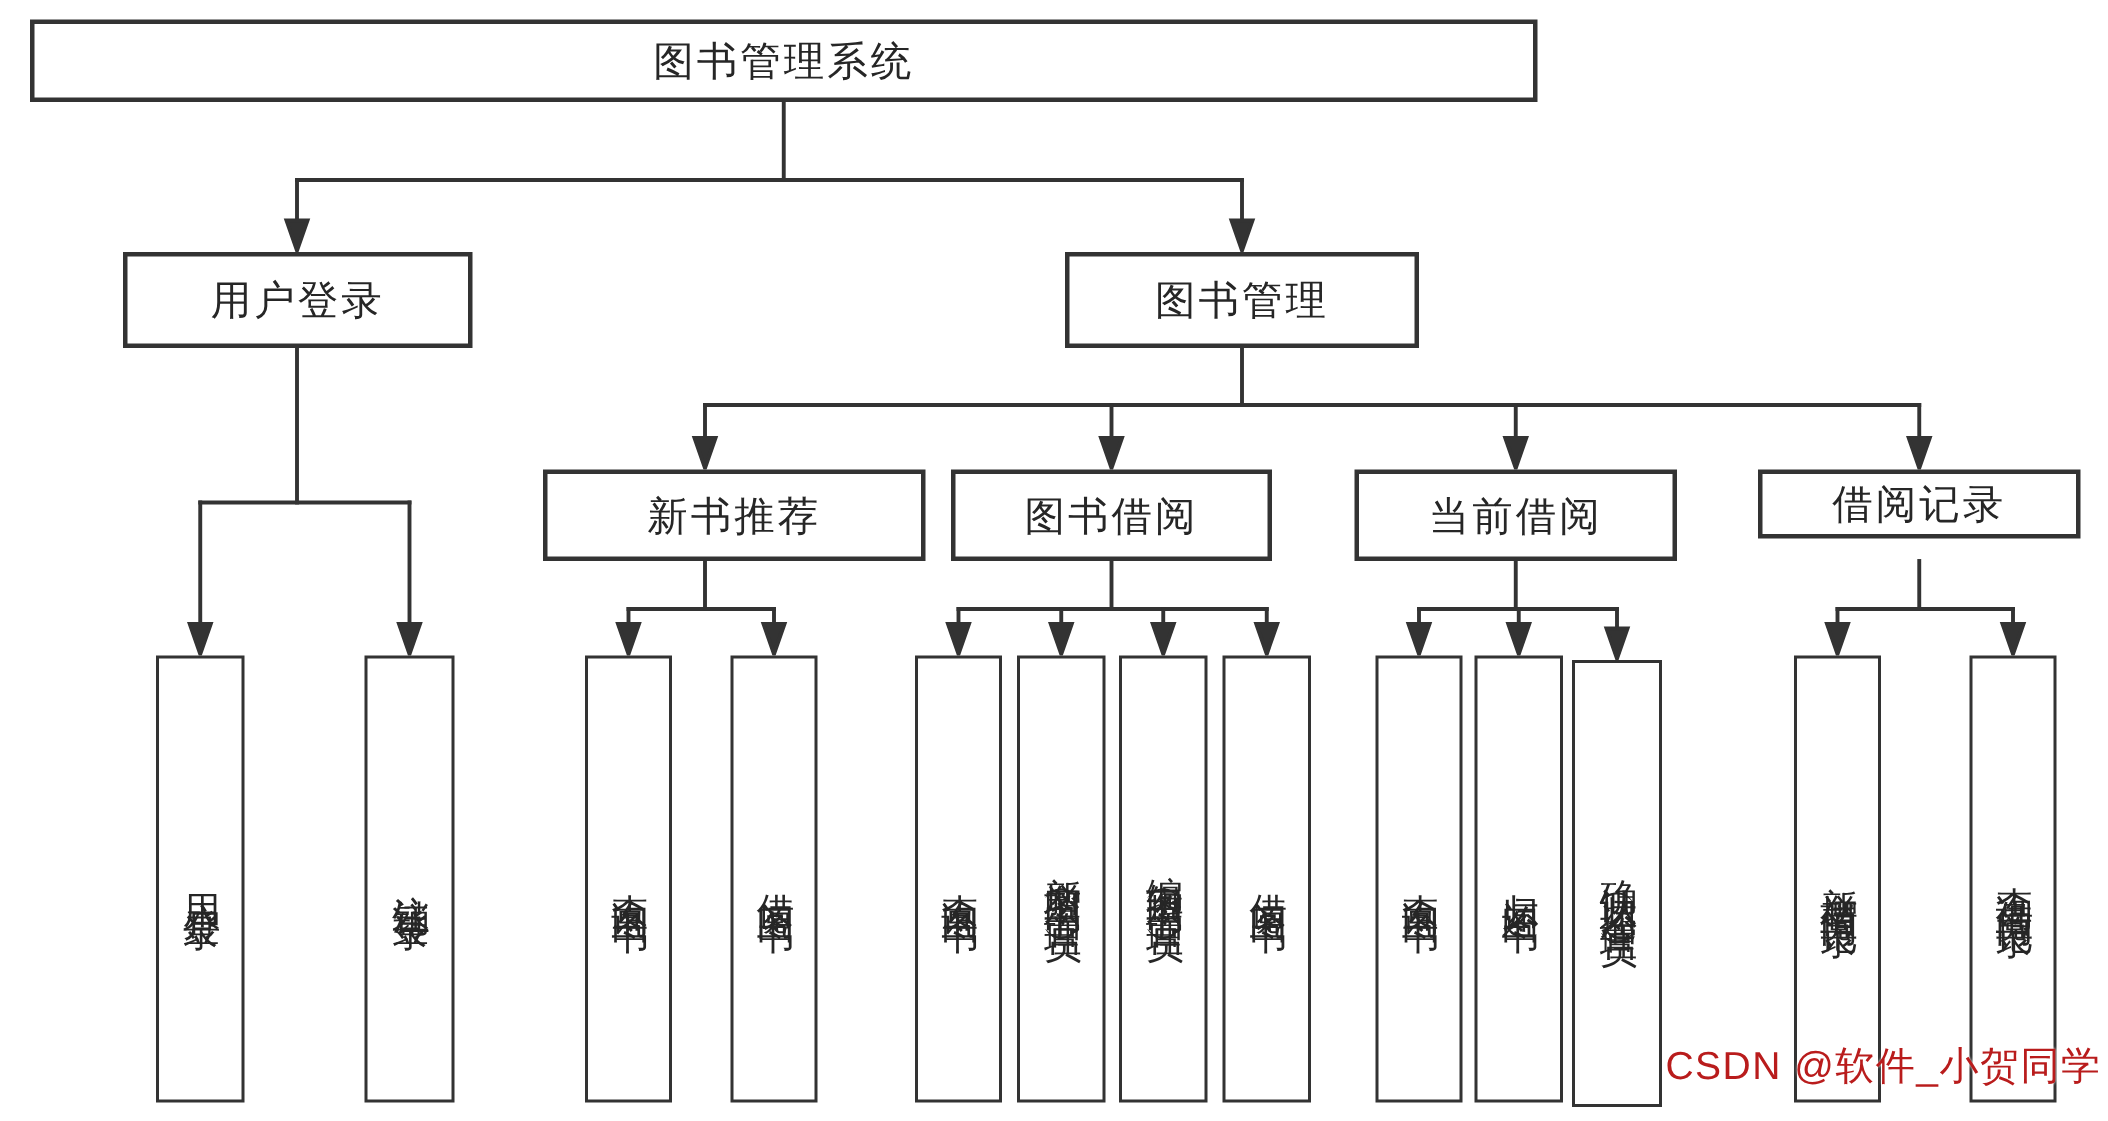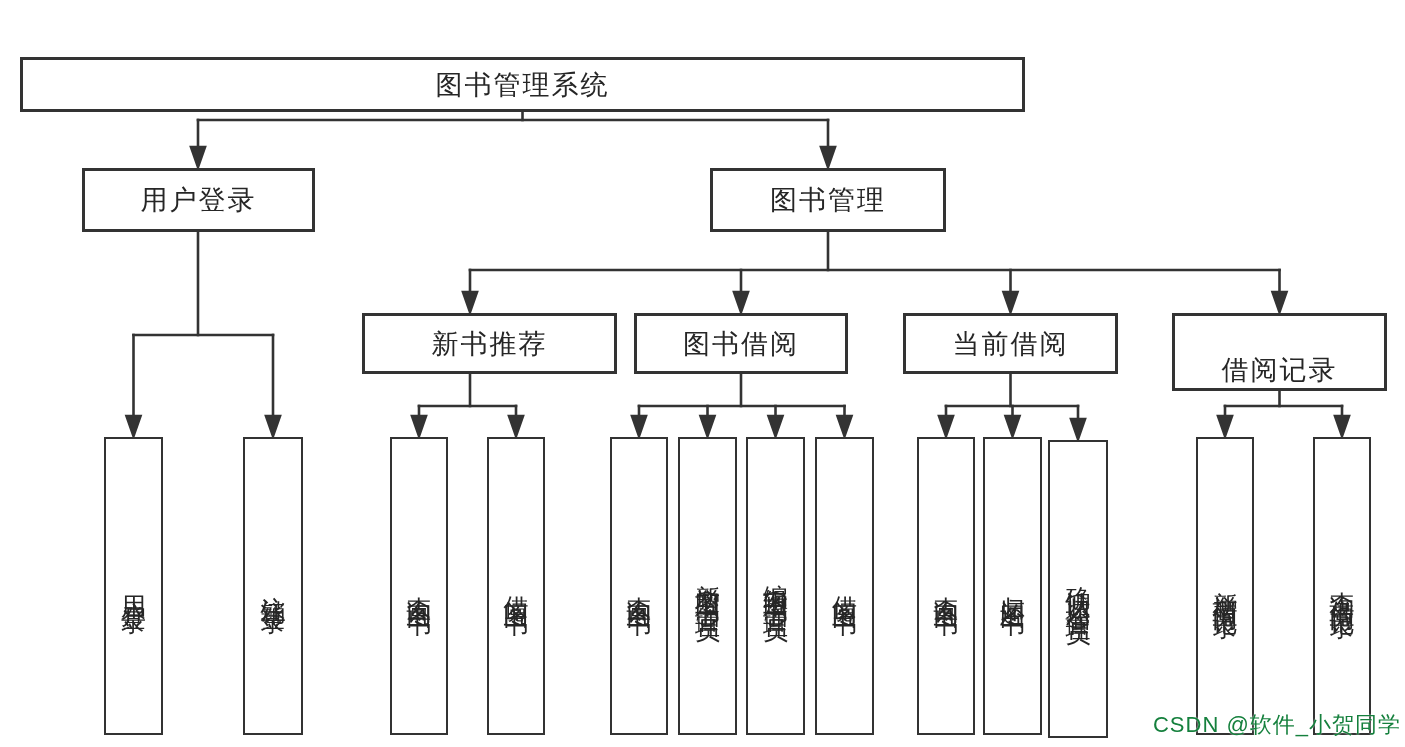--- a/index.html
+++ b/index.html
@@ -44,23 +44,23 @@
   .leaf span {
     writing-mode: vertical-rl;
     text-orientation: mixed;
     font-size: 25px;
     letter-spacing: 5px;
     line-height: 1;
   }
   #watermark {
     position: absolute;
     right: 4px;
-    bottom: 7px;
-    font-size: 22px;
-    color: #15803d;
+    bottom: 19px;
+    font-size: 26px;
+    color: #b91c1c;
     letter-spacing: 1px;
     text-shadow: 0 0 2px #ffffff;
     z-index: 5;
     white-space: nowrap;
   }
 </style>
 </head>
 <body>
 
 <div id="canvas">
@@ -136,41 +136,41 @@
         <line x1="1279.5" y1="374" x2="1279.5" y2="406"></line>
         <line x1="1225" y1="406" x2="1342" y2="406"></line>
         <line x1="1225" y1="406" x2="1225" y2="419"></line>
         <polygon points="1218,416 1232,416 1225,436"></polygon>
         <line x1="1342" y1="406" x2="1342" y2="419"></line>
         <polygon points="1335,416 1349,416 1342,436"></polygon>
       </g>
     </g>
   </svg>
 
-  <div class="box h-box" style="left:20px;top:13px;width:1005px;height:55px;margin-top:44px;">
+  <div class="box h-box" style="left:20px;top:13px;width:1005px;height:55px;">
     <span>图书管理系统</span>
   </div>
 
   <div class="box h-box" style="left:82px;top:168px;width:233px;height:64px;">
     <span>用户登录</span>
   </div>
   <div class="box h-box" style="left:710px;top:168px;width:236px;height:64px;font-family:Liberation Mono, monospace;">
     <span>图书管理</span>
   </div>
 
   <div class="box h-box" style="left:362px;top:313px;width:255px;height:61px;">
     <span>新书推荐</span>
   </div>
   <div class="box h-box" style="left:634px;top:313px;width:214px;height:61px;">
     <span>图书借阅</span>
   </div>
   <div class="box h-box" style="left:903px;top:313px;width:215px;height:61px;">
     <span>当前借阅</span>
   </div>
-  <div class="box h-box" style="left:1172px;top:313px;width:215px;height:78px;align-items:flex-end;">
+  <div class="box h-box" style="left:1172px;top:313px;width:215px;height:46px;">
     <span>借阅记录</span>
   </div>
 
   <div class="box leaf" style="left:104px;top:437px;width:59px;height:298px;">
     <span>用户登录</span>
   </div>
   <div class="box leaf" style="left:243px;top:437px;width:60px;height:298px;">
     <span>注销登录</span>
   </div>
 

